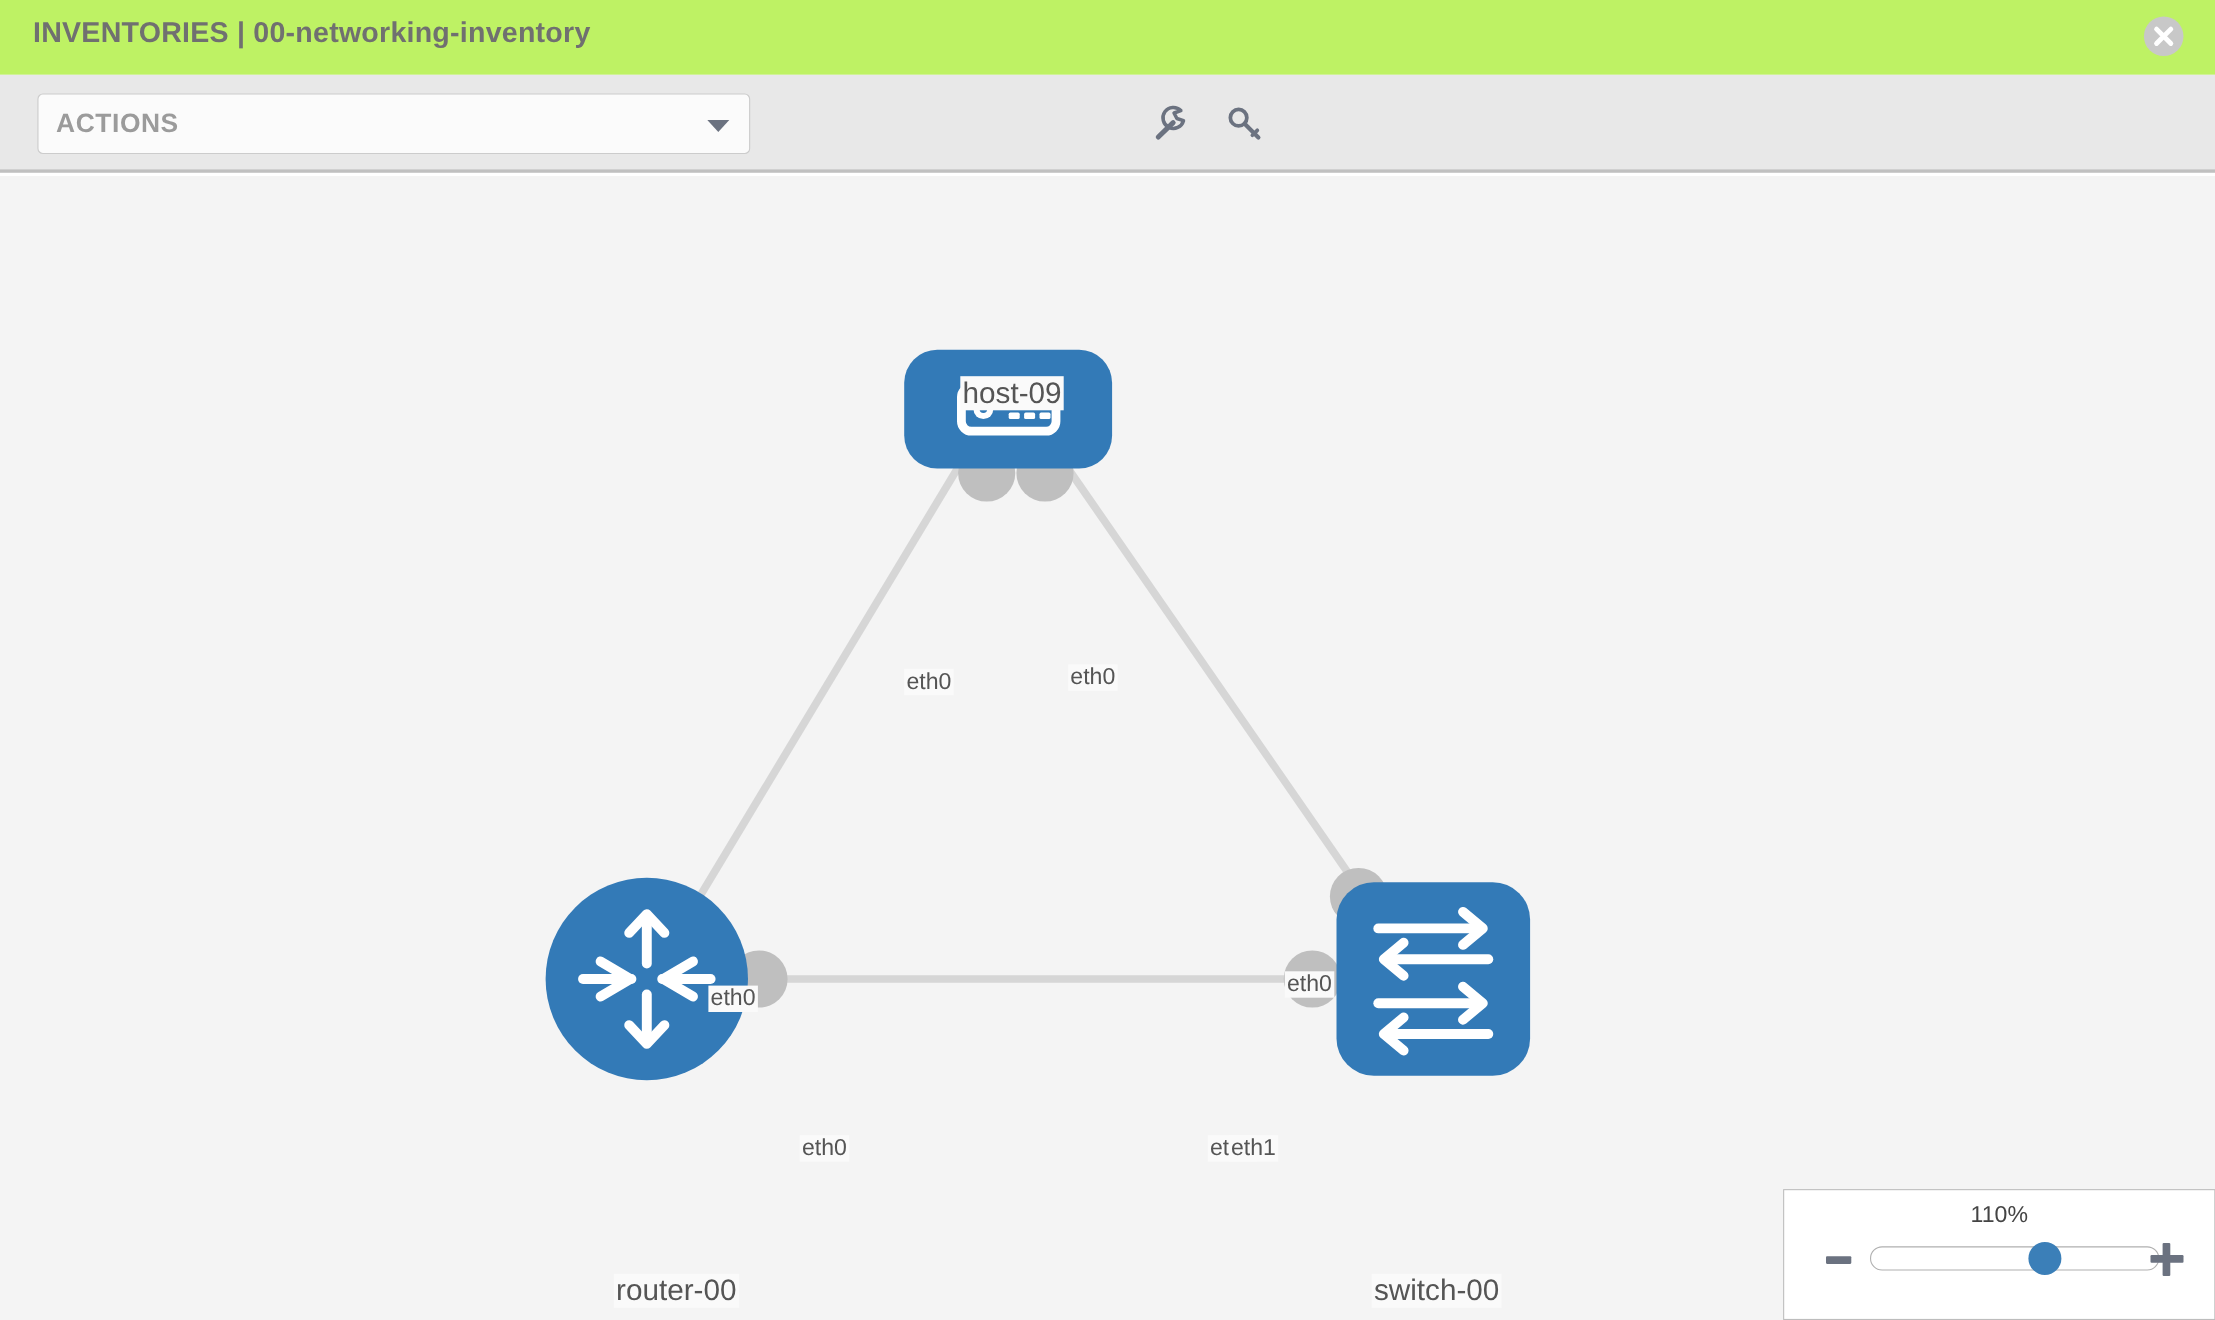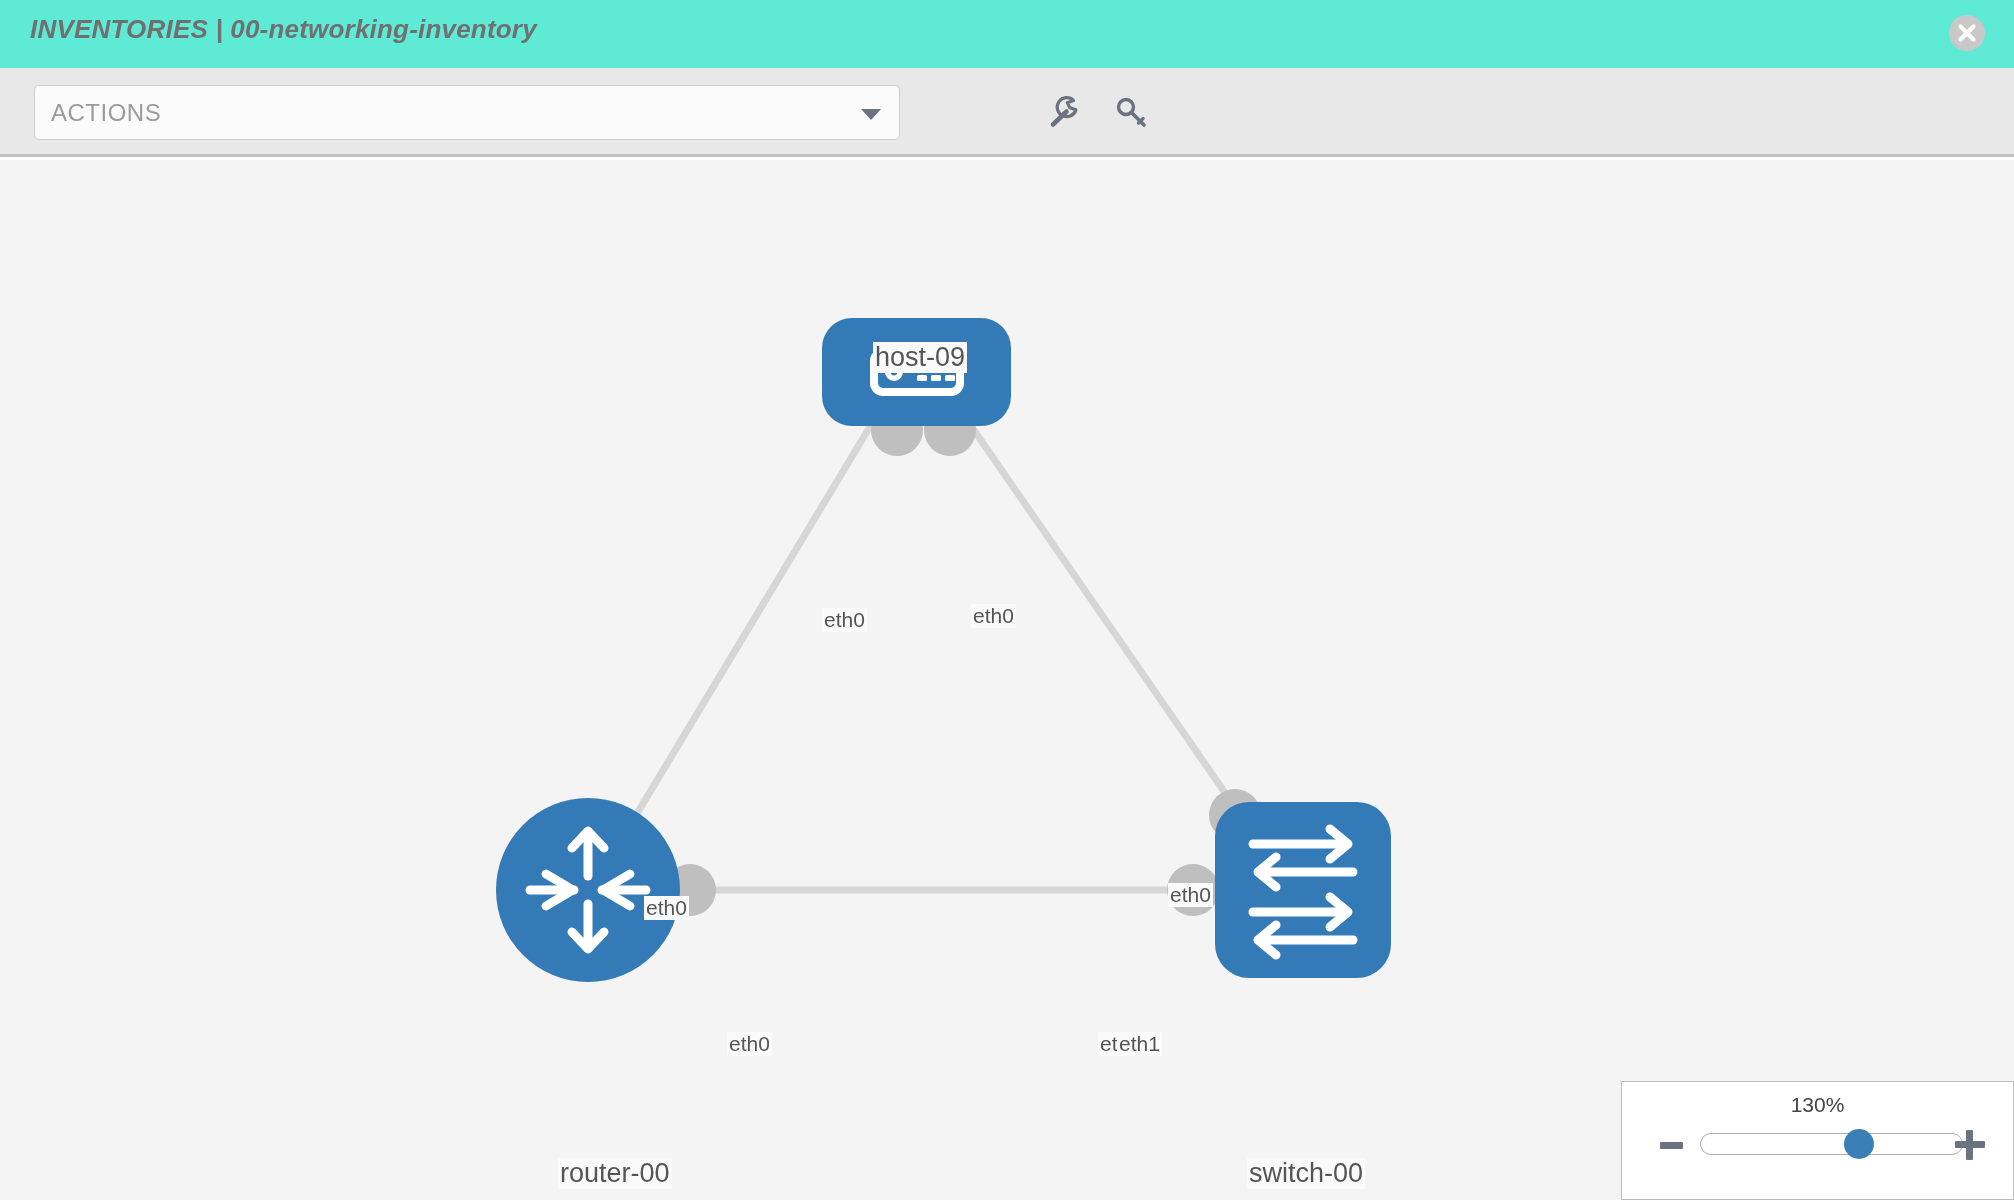--- a/index.html
+++ b/index.html
@@ -9,22 +9,21 @@
     overflow: hidden;
     background: #ffffff;
     font-family: "Liberation Sans", sans-serif;
   }
 
   #app { position: relative; width: 2014px; height: 1200px; background:#ffffff; }
 
   
   .header {
     position: absolute; left: 0; top: 0; width: 2014px; height: 68px;
-    background: #5eead4;
-    font-style: italic;
+    background: #bef264;
   }
   .header-title {
     position: absolute; left: 30px; top: 14px;
     font-size: 26px; font-weight: bold; color: #707070;
     letter-spacing: 0.2px; white-space: nowrap;
   }
   .close-btn {
     position: absolute; right: 29px; top: 15px;
     width: 36px; height: 36px; border-radius: 50%;
     background: #c8c8c8; cursor: pointer;
@@ -32,24 +31,25 @@
   .close-btn svg { position:absolute; left:0; top:0; }
 
   
   .toolbar {
     position: absolute; left: 0; top: 68px; width: 2014px; height: 89px;
     background: #e8e8e8;
     border-bottom: 3px solid #c0c0c0;
   }
   .actions-select {
     position: absolute; left: 34px; top: 85px;
-    width: 866px; height: 55px;
+    width: 648px; height: 55px;
     background: #fbfbfb;
     border: 1px solid #cccccc;
     border-radius: 5px;
+    font-weight: bold;
   }
   .actions-label {
     position: absolute; left: 16px; top: 13px;
     font-size: 24px; color: #9b9b9b; letter-spacing: 0.5px;
   }
   .caret {
     position: absolute; right: 18px; top: 23px;
     width: 0; height: 0;
     border-left: 10px solid transparent;
     border-right: 10px solid transparent;
@@ -237,20 +237,20 @@
     <div class="edge-label" style="left:822px;  top:448px;">eth0</div>
     <div class="edge-label" style="left:971px;  top:444px;">eth0</div>
     <div class="edge-label" style="left:644px;  top:736px;">eth0</div>
     <div class="edge-label" style="left:1168px; top:723px;">eth0</div>
     <div class="edge-label" style="left:727px;  top:872px;">eth0</div>
     <div class="edge-label" style="left:1098px; top:872px;">eth0</div>
     <div class="edge-label" style="left:1117px; top:872px;">eth1</div>
   </div>
 
   <div class="zoom-panel">
-    <div class="zoom-pct">130%</div>
+    <div class="zoom-pct">110%</div>
     <div class="zoom-minus"></div>
     <div class="zoom-track"></div>
     <div class="zoom-thumb" id="zoom-thumb" style="left: 222.46px;"></div>
     <div class="zoom-plus"></div>
   </div>
 
 </div>
 
 </body></html>

